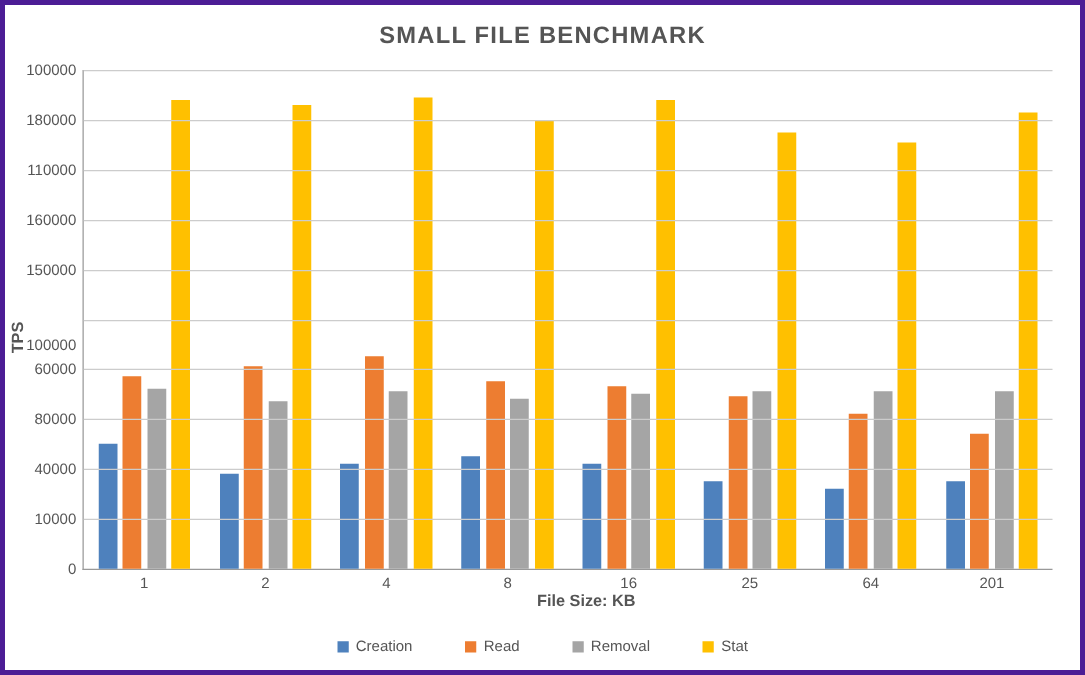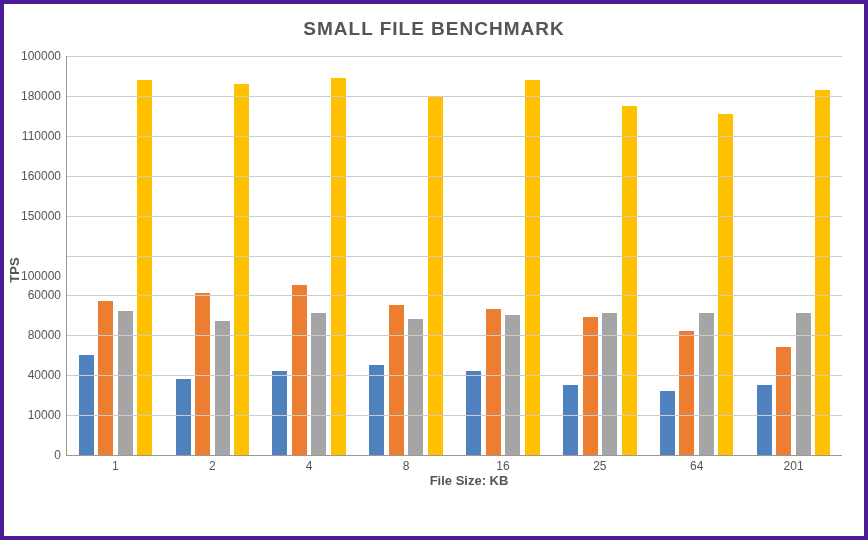--- a/index.html
+++ b/index.html
@@ -175,13 +175,31 @@
       <div class="x-tick-label" style="left: 31.25%;">4</div>
       <div class="x-tick-label" style="left: 43.75%;">8</div>
       <div class="x-tick-label" style="left: 56.25%;">16</div>
       <div class="x-tick-label" style="left: 68.75%;">25</div>
       <div class="x-tick-label" style="left: 81.25%;">64</div>
       <div class="x-tick-label" style="left: 93.75%;">201</div>
     </div>
 
   <div class="x-axis-label">File Size: KB</div>
 
+  <div class="legend" id="legend">
+      <div class="legend-item">
+        <span class="legend-swatch" style="background: rgb(78, 129, 189);"></span>
+        <span>Creation</span>
+      </div>
+      <div class="legend-item">
+        <span class="legend-swatch" style="background: rgb(237, 125, 49);"></span>
+        <span>Read</span>
+      </div>
+      <div class="legend-item">
+        <span class="legend-swatch" style="background: rgb(165, 165, 165);"></span>
+        <span>Removal</span>
+      </div>
+      <div class="legend-item">
+        <span class="legend-swatch" style="background: rgb(255, 192, 0);"></span>
+        <span>Stat</span>
+      </div>
+    </div>
 </div>
 
 </body></html>

